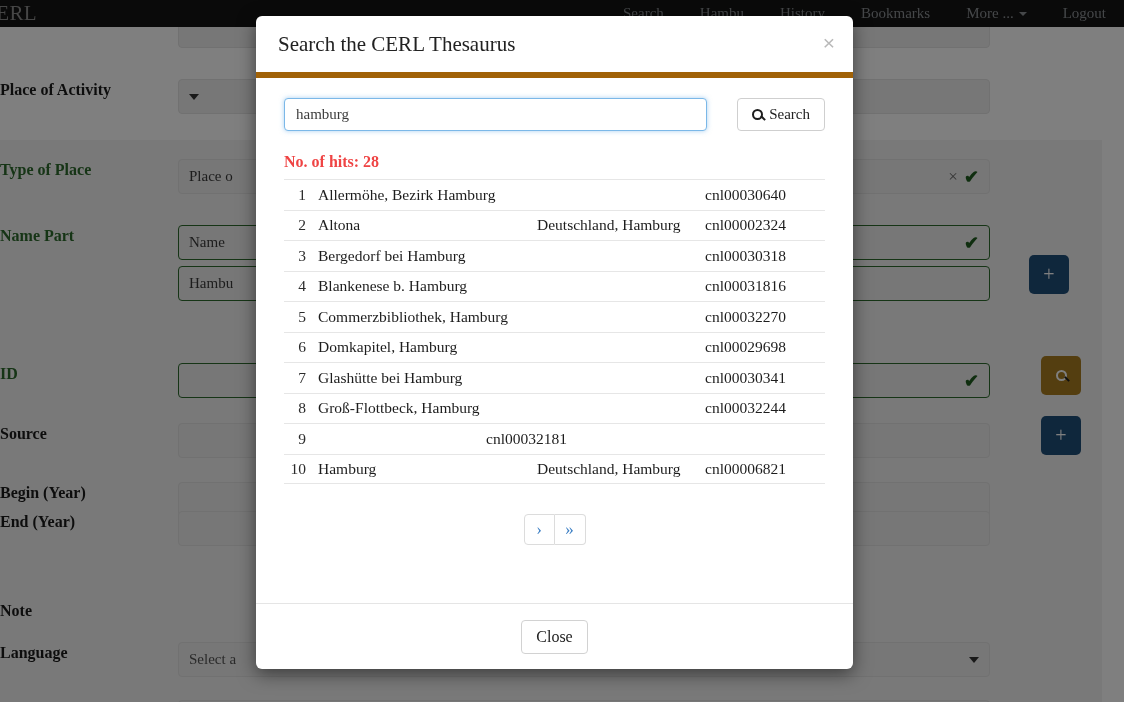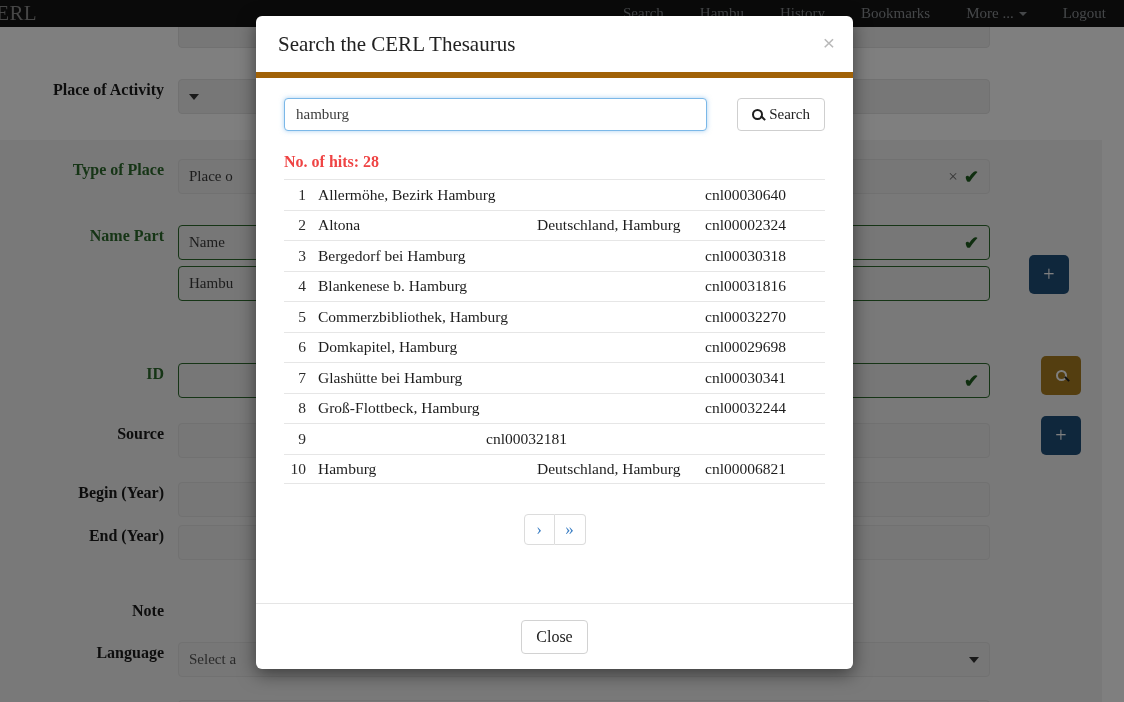--- a/index.html
+++ b/index.html
@@ -49,21 +49,21 @@
     position: absolute; top: 27px; left: 0; right: 0; bottom: 0;
     background: #ffffff;
   }
   .panel-light { position: absolute; left: 0; right: 0; top: 0; height: 113px; background:#fff; }
   .panel-dark  { position: absolute; left: 0; right: 22px; top: 113px; bottom: 0; background:#f2f2f2; }
 
   .frow {
     position: absolute; left: 0; right: 0; display: flex; align-items: flex-start;
   }
   .flabel {
-    width: 178px; text-align: right; padding-right: 14px;
+    width: 178px; text-align: left; padding-right: 14px;
     font-weight: bold; font-size: 16px; color: #1b1b1b;
     line-height: 22px; white-space: nowrap;
   }
   .flabel.green { color: #2d6a2d; }
   .fctrl { flex: 1; position: relative; }
 
   .inp {
     height: 35px; background: #eeeeee; border: 1px solid #d8d8d8; border-radius: 4px;
     display:flex; align-items:center; padding: 0 10px;
     font-size: 15px; color: #3b3b3b;
@@ -248,21 +248,21 @@
         </div>
       </div>
 
       <div class="frow" style="top:455px;">
         <div class="flabel">Begin (Year)</div>
         <div class="fctrl">
           <div class="inp plain" style="width:812px;"></div>
         </div>
       </div>
 
-      <div class="frow" style="top:498px;">
+      <div class="frow" style="top:484px;">
         <div class="flabel">End (Year)</div>
         <div class="fctrl">
           <div class="inp plain" style="width:812px;"></div>
         </div>
       </div>
 
       <div class="frow" style="top:573px;">
         <div class="flabel">Note</div>
         <div class="fctrl">
           <div class="inp plain" style="width:812px;background:transparent;border-color:transparent;"></div>

